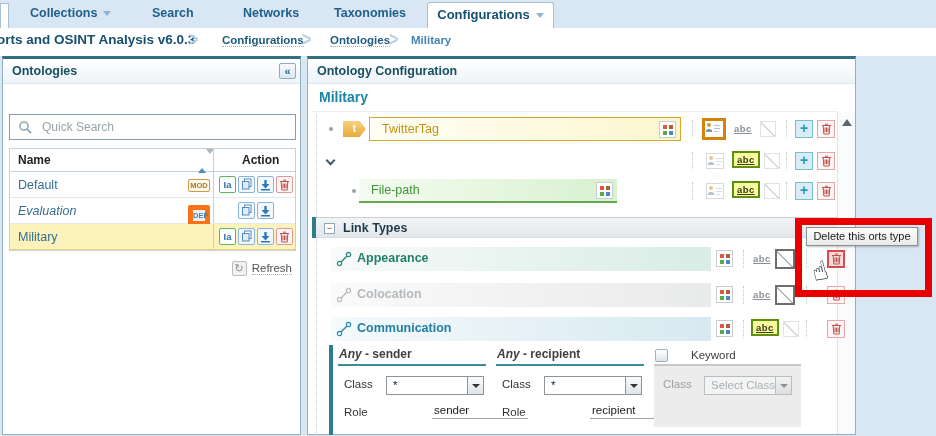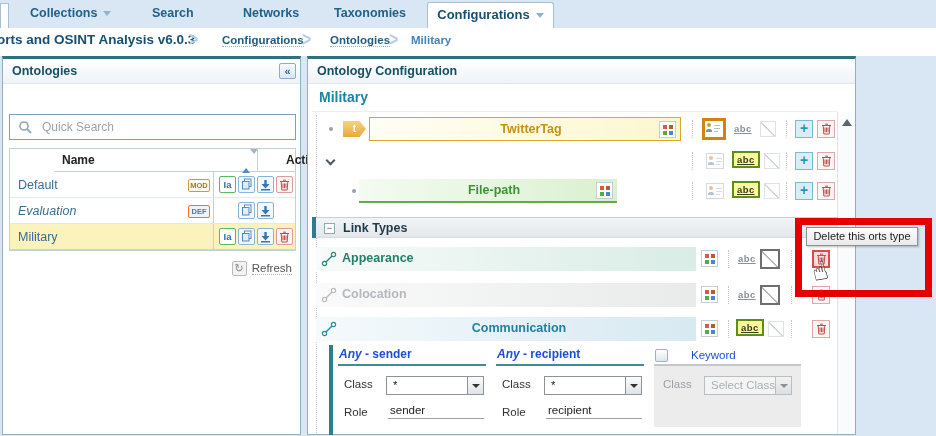--- a/index.html
+++ b/index.html
@@ -31,56 +31,56 @@
   
   .collapse-btn { position:absolute; right:4px; top:4px; width:17px; height:16px; border:1px solid #8fa9c6; border-radius:2px; background:linear-gradient(#f6fafd,#dcE8f2); color:#2a6a9a; font-size:11px; font-weight:bold; text-align:center; line-height:14px; cursor:pointer; }
   .showall { position:absolute; left:6px; top:33px; }
   .cb { appearance:none; -webkit-appearance:none; width:13px; height:13px; border:1px solid #9ab3c0; border-radius:2px; background:linear-gradient(#ffffff,#dde6ec); margin:0; vertical-align:-2px; cursor:pointer; }
   .showall label { margin-left:7px; font-size:11.5px; color:#222; border-bottom:1px dotted #b9c2c9; cursor:pointer; }
   .qsearch { position:absolute; left:6px; top:55px; width:287px; height:26px; border:1px solid #7f9fb2; background:#fff; }
   .qsearch input { position:absolute; left:30px; top:3px; width:250px; height:18px; border:none; outline:none; font-size:12px; color:#444; }
   .qsearch input::placeholder { color:#9aa4aa; }
   .mag { position:absolute; left:8px; top:5px; }
   .ltable { position:absolute; left:6px; top:89px; width:287px; border:1px solid #c2d2da; }
-  .lt-head { position:relative; height:23px; border-bottom:1px solid #c2d2da; background:#fff; font-size:12px; font-weight:bold; color:#222;margin-left:44px; }
+  .lt-head { position:relative; height:23px; border-bottom:1px solid #c2d2da; background:#fff; font-size:12px; font-weight:bold; color:#222; }
   .lt-head .h-name { position:absolute; left:8px; top:4px; cursor:pointer; }
   .lt-head .h-action { position:absolute; left:232px; top:4px; }
   .col-div { position:absolute; left:203px; top:0; bottom:0; width:0; border-left:1px solid #c2d2da; }
   .sorticon { position:absolute; left:188px; top:5px; width:8px; }
   .sorticon .up { width:0;height:0;border-left:4px solid transparent;border-right:4px solid transparent;border-bottom:5px solid #4a90c2; margin-bottom:2px;}
   .sorticon .dn { width:0;height:0;border-left:4px solid transparent;border-right:4px solid transparent;border-top:5px solid #aab4bc; }
   .lrow { position:relative; height:26px; border-bottom:1px solid #e4e9ee; cursor:pointer; }
   .lrow:last-child { border-bottom:none; }
   .lrow.sel { background:#fbf3bb; border-bottom:1px solid #e6d77f; }
   .lrow .nm { position:absolute; left:8px; top:6px; font-size:12.5px; color:#336e93; }
   .lrow .nm.it { font-style:italic; color:#3a6f92; }
   .badge { position:absolute; left:178px; top:7px; width:22px; text-align:center; font-size:7.5px; font-weight:bold; border-radius:2px; padding:1px 0; }
   .badge.mod { color:#a87820; border:1px solid #c89a4a; background:#fdf9ec; }
-  .badge.def { color:#4a7aa8; border:1px solid #f97316; background:#eef4fa; }
+  .badge.def { color:#4a7aa8; border:5px solid #f97316; background:#eef4fa; }
   .acticons { position:absolute; left:209px; top:4px; width:78px; display:flex; gap:2px; }
   .aic { width:17px; height:17px; border:1px solid; border-radius:2px; display:flex; align-items:center; justify-content:center; cursor:pointer; background:#fff; }
   .aic.rename { border-color:#5cb85c; font-size:9.5px; font-weight:bold; color:#2f6f9f; }
   .aic.copy, .aic.download { border-color:#8ab4d8; background:#f2f8fd; }
   .aic.del { border-color:#dC9c9c; background:#fcf3f3; }
   .aic.ghost { visibility:hidden; }
   .refresh { position:absolute; right:8px; top:202px; display:flex; align-items:center; gap:5px; cursor:pointer; }
   .refresh .ric { width:15px; height:15px; border:1px solid #b8bcbe; background:#f1f2f3; color:#8a8f93; font-size:11px; line-height:13px; text-align:center; border-radius:2px; }
   .refresh .rtx { font-size:11.5px; color:#555; border-bottom:1px dotted #aab; }
 
   
   .rtitle { position:absolute; left:11px; top:30px; font-size:14px; font-weight:bold; color:#1886a4; }
   .content-top { position:absolute; left:4px; top:52px; width:526px; border-top:1px solid #eceff1; }
   .scrollstrip { position:absolute; right:0; top:53px; width:18px; bottom:0; background:#fafbfc; border-left:1px solid #dde3e7; }
   .s-up { position:absolute; left:4px; top:7px; width:0; height:0; border-left:5px solid transparent; border-right:5px solid transparent; border-bottom:7px solid #5a6570; cursor:pointer; }
   .treeline { position:absolute; left:8px; top:56px; height:318px; width:0; border-left:1px dotted #c2cacf; }
 
   .erow { position:absolute; height:24px; }
   .bullet { position:absolute; width:4px; height:4px; border-radius:50%; background:#9aa2a8; top:10px; }
   .tagicon { position:absolute; left:35px; top:4px; width:23px; height:16px; background:linear-gradient(#f6d27c,#e9a93c); clip-path:polygon(0 0,72% 0,100% 50%,72% 100%,0 100%); color:#fff; font-size:10px; font-weight:bold; text-align:center; line-height:15px; }
-  .ebar { position:absolute; top:0; height:24px; line-height:23px; font-size:12.5px; font-weight:bold; padding-left:12px; cursor:pointer;text-align:center; }
+  .ebar { position:absolute; top:0; height:24px; line-height:23px; font-size:12.5px; font-weight:normal; padding-left:12px; cursor:pointer; }
   .ebar .gi { position:absolute; right:4px; top:3px; }
   .chev-dn { position:absolute; left:19px; top:8px; width:7px; height:7px; border-left:2px solid #4a5a64; border-bottom:2px solid #4a5a64; transform:rotate(-45deg); cursor:pointer; }
 
   .grid-icon { width:17px; height:17px; border:1px solid #c8cdd1; background:#fff; position:relative; display:inline-block; cursor:pointer; }
   .grid-icon i { position:absolute; width:4px; height:4px; }
   .grid-icon .d1 { left:3px; top:3px; background:#e05545; }
   .grid-icon .d2 { left:9px; top:3px; background:#b06030; }
   .grid-icon .d3 { left:3px; top:9px; background:#58aa48; }
   .grid-icon .d4 { left:9px; top:9px; background:#4a86c8; }
 
@@ -94,38 +94,38 @@
   .slash-boxed { border:2px solid #6e6e6e; width:20px; height:20px; top:2px; background-clip:padding-box; }
   .plus-btn { position:absolute; top:3px; width:18px; height:18px; border:1px solid #79bcd0; background:#d8edf5; color:#2598b8; font-size:14px; font-weight:bold; text-align:center; line-height:15px; cursor:pointer; }
   .trash-btn { position:absolute; top:3px; width:18px; height:18px; border:1px solid #e2a7a7; background:#fdf5f5; display:flex; align-items:center; justify-content:center; cursor:pointer; }
   .trash-btn.hot { border:2px solid #dd4a4a; background:#fadcdc; }
 
   .ltshead { position:absolute; left:4px; top:158px; width:526px; height:21px; background:linear-gradient(#f2f4f6,#e3e7eb); border-top:1px solid #c6d0d6; border-bottom:1px solid #d6dde2; }
   .ltshead .bar { position:absolute; left:0; top:-1px; width:4px; height:21px; background:#2e7d8c; }
   .minusbox { position:absolute; left:12px; top:5px; width:11px; height:11px; border:1px solid #90a8b4; background:#fff; font-size:9px; line-height:9px; text-align:center; color:#445; cursor:pointer; }
   .ltshead .lbl { position:absolute; left:31px; top:3px; font-size:12.5px; font-weight:bold; color:#1e3a48; }
 
-  .lrow2 { position:absolute; left:0; width:462px; height:24px; }
+  .lrow2 { position:absolute; left:15px; width:462px; height:24px; }
   .linkbar { position:absolute; left:8px; top:0; width:380px; height:24px; line-height:23px; font-size:12.5px; font-weight:bold; padding-left:26px; cursor:pointer; }
   .linkicon { position:absolute; left:5px; top:4px; }
 
   
   .subbar { position:absolute; left:21px; top:286px; width:4px; height:90px; background:#2e7d8c; }
-  .ep-title { position:absolute; font-size:12px; font-weight:bold; color:#1d4ed8; }
+  .ep-title { position:absolute; font-size:12px; font-weight:bold; color:#404040; }
   .ep-title .any { font-style:italic; }
   .ep-rule { position:absolute; height:2px; background:#3d8d99; }
   .f-label { position:absolute; font-size:11.5px; color:#333; }
   .f-label.dis { color:#9aa0a4; }
   .selbox { position:absolute; width:98px; height:19px; border:1px solid #8a949a; background:#fff; font-size:11.5px; color:#222; line-height:17px; padding-left:6px; cursor:pointer; }
   .selbox .arr { position:absolute; right:0; top:0; width:16px; height:17px; border-left:1px solid #8a949a; background:linear-gradient(#fbfbfb,#dfe3e7); }
   .selbox .arr:after { content:""; position:absolute; left:4px; top:7px; border-left:4px solid transparent; border-right:4px solid transparent; border-top:4px solid #333; }
   .selbox.dis { border-color:#b8bfc4; background:#f4f4f4; color:#a8b0b4; cursor:default; width:88px; }
   .selbox.dis .arr { border-left-color:#b8bfc4; background:linear-gradient(#f2f2f2,#dcdfe2); }
   .selbox.dis .arr:after { border-top-color:#8a9094; }
-  .roleinput { position:absolute; width:96px; border:none; border-bottom:1px solid #9aa2a8; font-size:11.5px; color:#222; background:transparent; outline:none; padding:1px 0 2px 2px; }
+  .roleinput { position:absolute; width:96px; border:none; border-bottom:1px solid #9aa2a8; font-size:11.5px; color:#222; background:transparent; outline:none; padding:1px 0 2px 2px;margin-left:44px; }
   .kwpanel { position:absolute; left:346px; top:307px; width:147px; height:61px; background:#ececec; }
   .kwrule { position:absolute; left:346px; top:305px; width:147px; height:2px; background:#c4c8cb; }
 
   
   .redrect { position:absolute; left:795px; top:218px; width:137px; height:79px; border:7px solid #e80000; z-index:50; pointer-events:none; }
   .tooltip { position:absolute; left:806px; top:227px; width:112px; height:19px; background:linear-gradient(#ffffff,#e9e9e9); border:1px solid #8f8f8f; box-shadow:1px 1px 2px rgba(0,0,0,.25); font-size:11px; color:#222; text-align:center; line-height:17px; z-index:55; }
   .handcur { position:absolute; left:812px; top:256px; font-size:26px; color:#111; z-index:60; transform:rotate(-14deg); font-family:"DejaVu Sans",sans-serif; text-shadow:0 0 2px #fff; }
 </style>
 </head>
 <body>
@@ -395,21 +395,21 @@
       <span class="slash-icon slash-boxed" style="left:452px"></span>
       <span class="vdiv" style="left:483px"></span>
       <span class="trash-btn" style="left:504px">
           <svg width="11" height="12" viewBox="0 0 11 12">
             <path d="M1 2.5h9M4 1.2h3M2.2 2.5l.6 8.5h5.4l.6-8.5M4 4.5v4.7M5.5 4.5v4.7M7 4.5v4.7" stroke="#c0504d" fill="none" stroke-width="1"></path>
           </svg>
         </span>
     </div>
 
     <div class="lrow2" style="top:258px">
-      <div class="linkbar" style="color:#2180a2; background:linear-gradient(90deg,#f5fafc,#d7e9f1);text-align:center;">
+      <div class="linkbar" style="color:#2180a2; background:linear-gradient(90deg,#f5fafc,#d7e9f1);">
         <svg class="linkicon" width="16" height="16" viewBox="0 0 16 16">
             <line x1="4" y1="12" x2="12" y2="4" stroke="#2a8aa8" stroke-width="1.4"></line>
             <circle cx="3.5" cy="12.5" r="2.1" fill="#fff" stroke="#2a8aa8" stroke-width="1.2"></circle>
             <circle cx="12.5" cy="3.5" r="2.1" fill="#fff" stroke="#2a8aa8" stroke-width="1.2"></circle>
           </svg>
         <span>Communication</span>
       </div>
       <span class="grid-icon" style="position:absolute; left:393px; top:3px;">
           <i class="d1"></i>
           <i class="d2"></i>

